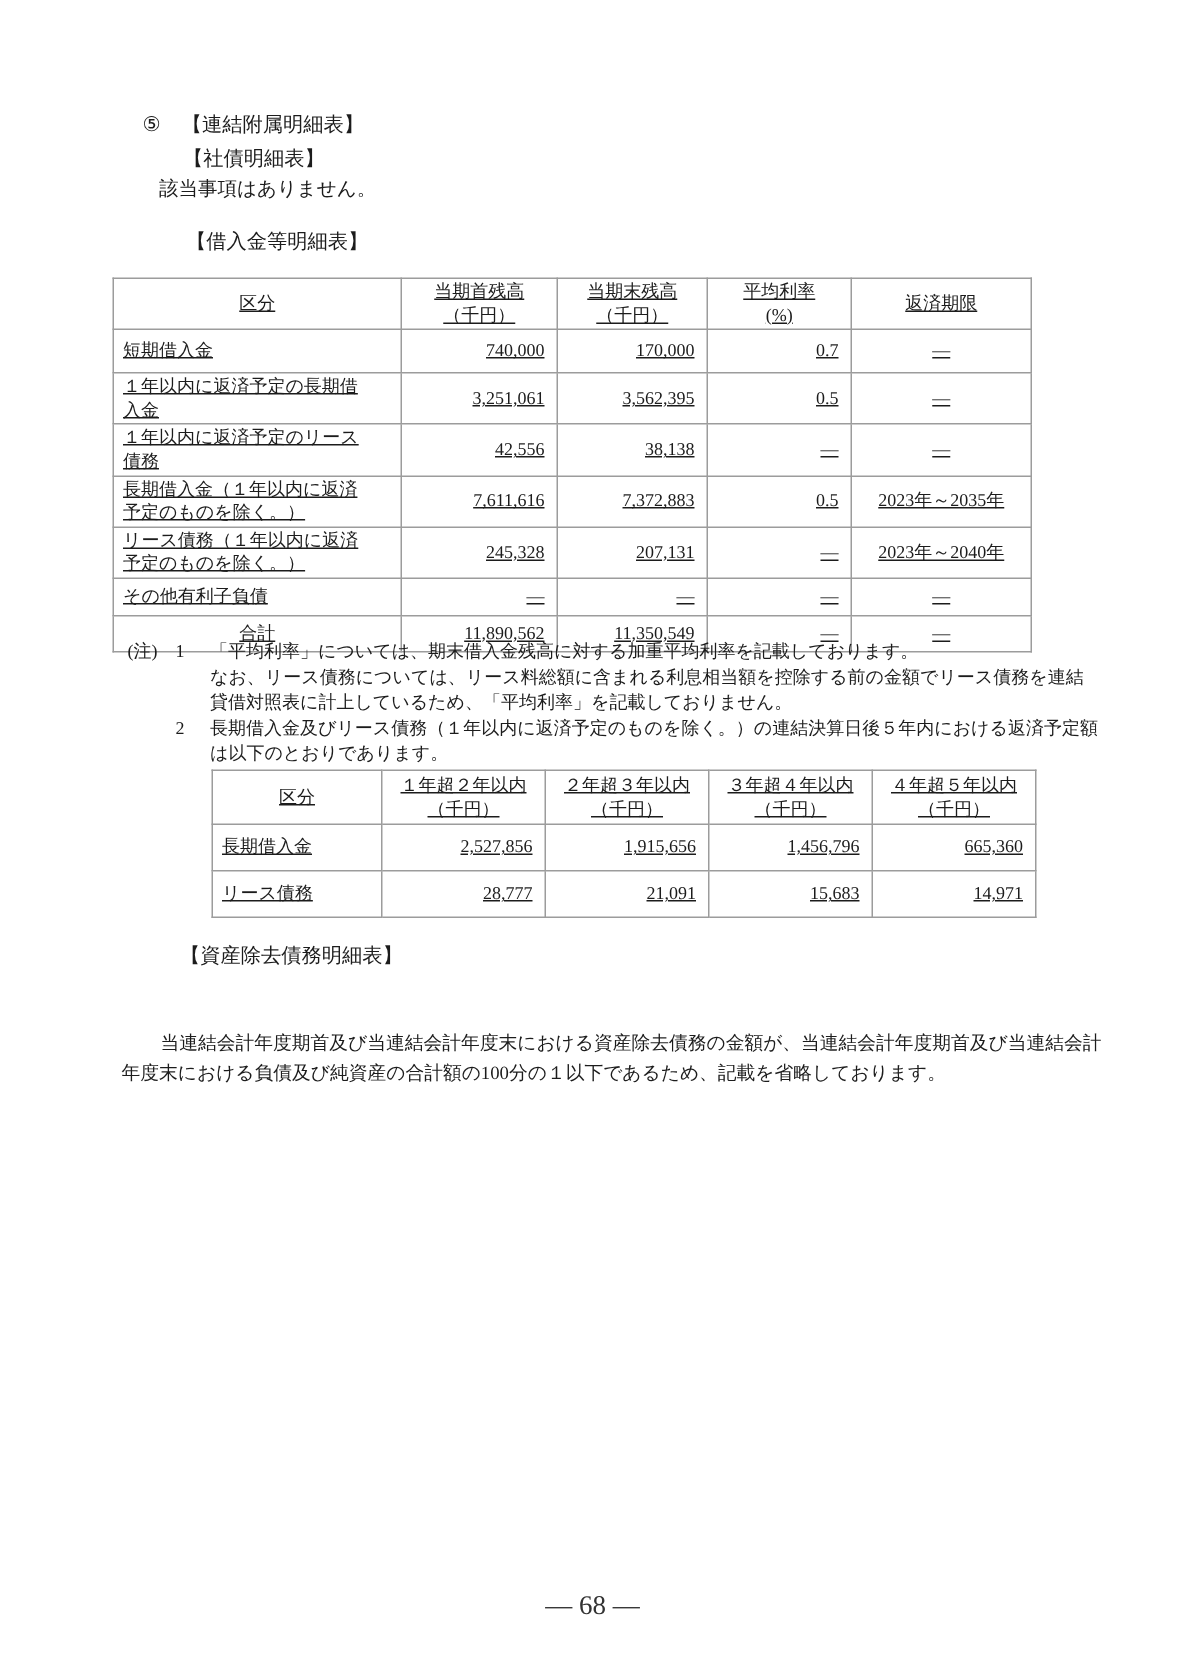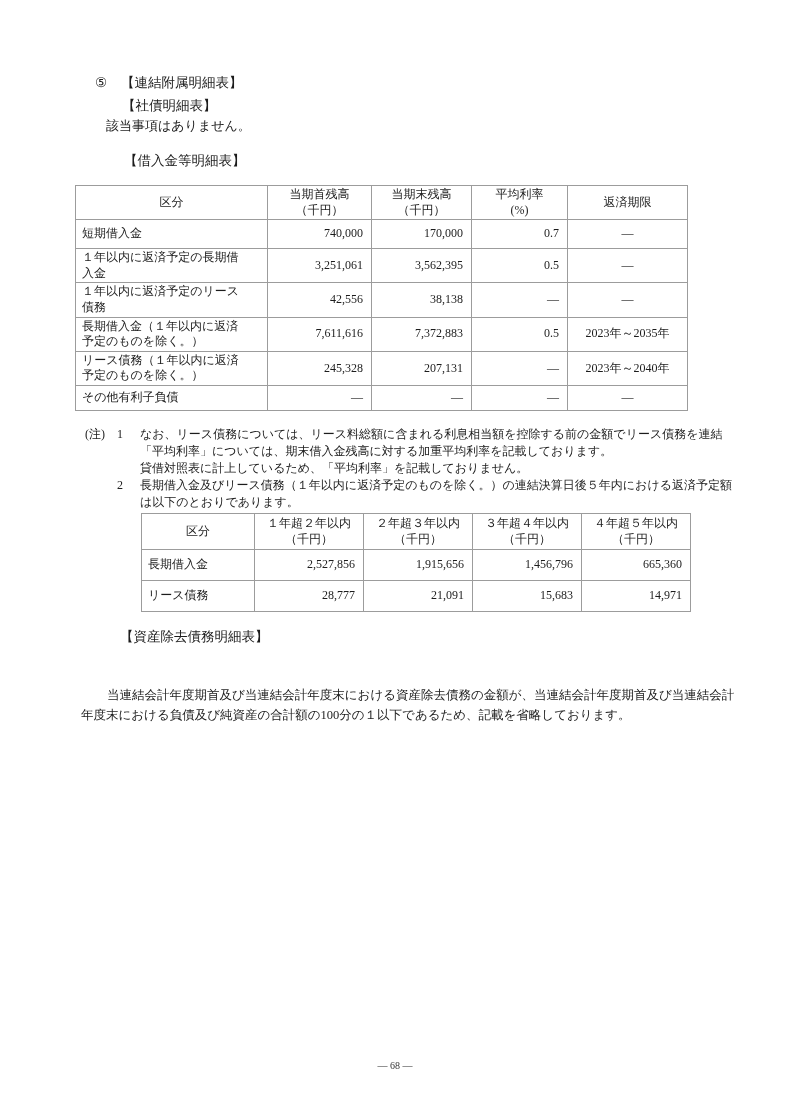--- a/index.html
+++ b/index.html
@@ -10,21 +10,21 @@
     font-family:"Liberation Serif","DejaVu Serif",serif;
     color:#1c1c1c;
     overflow:hidden;
   }
   .abs { position:absolute; }
   .heading { font-size:13.5px; white-space:nowrap; }
   .heading .secnum { margin-right:14px; }
   .bodytext { font-size:13px; white-space:nowrap;text-align:center; }
 
   table { border-collapse:collapse; table-layout:fixed; }
-  .dtable { border:1px solid #8c8c8c; }
+  .dtable { border:1px solid #8c8c8c;text-decoration:underline; }
   .dtable th, .dtable td {
     border:1px solid #9c9c9c;
     font-size:12px;
     font-weight:normal;
     line-height:1.3;
     padding:1px 2px;
     overflow:hidden;
   }
   .dtable th { text-align:center; vertical-align:middle; }
   .dtable th div:empty { display:none; }
@@ -35,21 +35,21 @@
   .notes { font-size:12px; line-height:17px; }
   .note-row { display:flex; }
   .note-marker { width:32px; flex:none; }
   .note-num { width:23px; flex:none; }
   .note-text { white-space:nowrap; }
 
   .aro-para { font-size:12.5px; line-height:20px; }
   .aro-line { white-space:nowrap; }
   .aro-line.indent { padding-left:26px;margin-top:36px; }
 
-  .pagenum { width:790px; text-align:center; font-size:10px; color:#333; }
+  .pagenum { width:790px; text-align:center; font-size:18px; color:#333; }
 </style>
 </head>
 <body>
 
 <div class="page">
 
   <div class="abs heading" style="left:95px; top:74px;">
     <span class="secnum">⑤</span><span>【連結附属明細表】</span>
   </div>
 
@@ -124,30 +124,37 @@
         <td class="num">―</td>
         <td class="ctr">2023年～2040年</td>
       </tr>
       <tr style="height:25px">
         <td class="lbl">その他有利子負債</td>
         <td class="num">―</td>
         <td class="num">―</td>
         <td class="num">―</td>
         <td class="ctr">―</td>
       </tr>
+      <tr style="height:24px">
+        <td class="ctr">合計</td>
+        <td class="num">11,890,562</td>
+        <td class="num">11,350,549</td>
+        <td class="num">―</td>
+        <td class="ctr">―</td>
+      </tr>
     </tbody>
   </table>
 
   <div class="abs notes" style="left:85px; top:426px;">
     <div class="note-row">
       <span class="note-marker">(注)</span>
       <span class="note-num">1</span>
       <div class="note-text">
+        <div>「平均利率」については、期末借入金残高に対する加重平均利率を記載しております。</div>
         <div>なお、リース債務については、リース料総額に含まれる利息相当額を控除する前の金額でリース債務を連結</div>
-        <div>「平均利率」については、期末借入金残高に対する加重平均利率を記載しております。</div>
         <div>貸借対照表に計上しているため、「平均利率」を記載しておりません。</div>
       </div>
     </div>
     <div class="note-row">
       <span class="note-marker"></span>
       <span class="note-num">2</span>
       <div class="note-text">
         <div>長期借入金及びリース債務（１年以内に返済予定のものを除く。）の連結決算日後５年内における返済予定額</div>
         <div>は以下のとおりであります。</div>
       </div>

